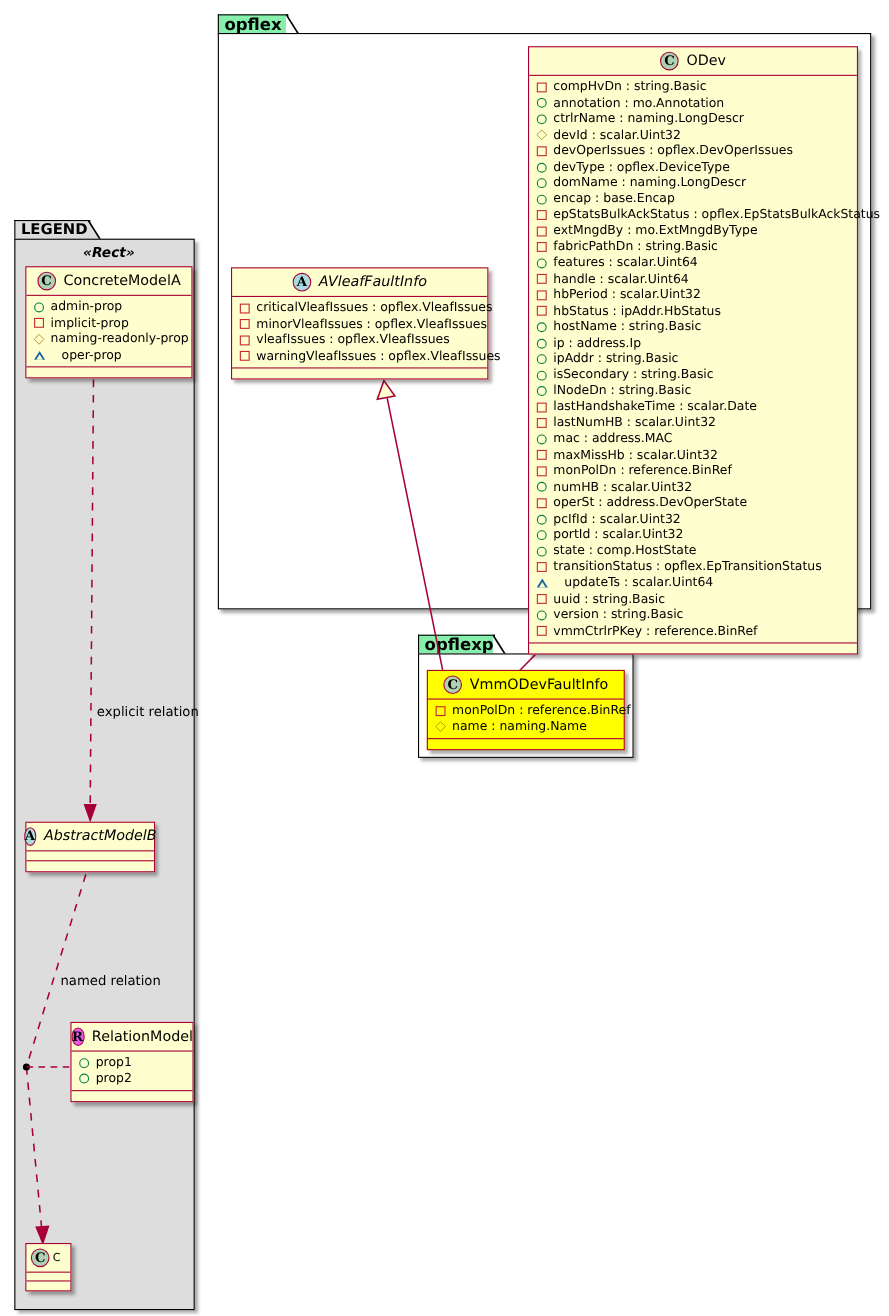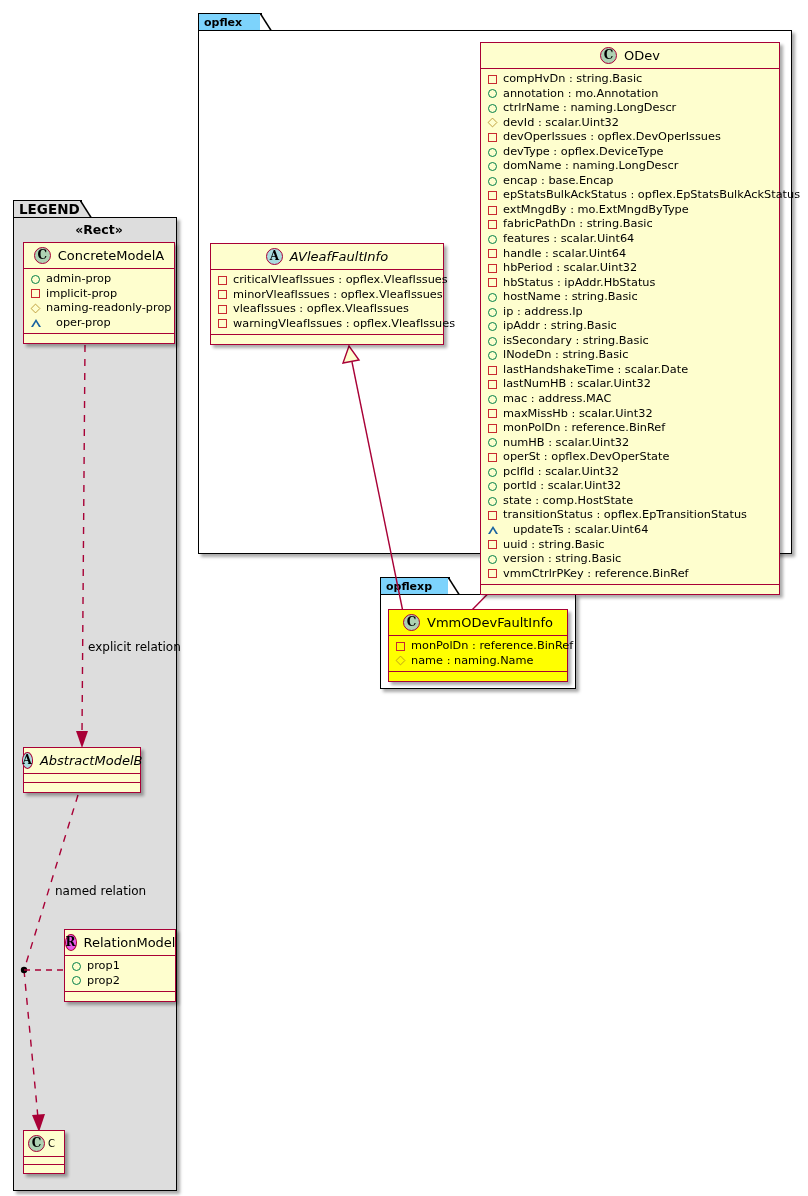--- a/index.html
+++ b/index.html
@@ -8,23 +8,23 @@
        -webkit-font-smoothing:antialiased;}
 
   #canvas{position:absolute;left:0;top:0;width:808px;height:1196px;overflow:hidden;}
 
   
   .pkg{position:absolute;box-sizing:border-box;}
   .pkg .pkg-body{position:absolute;left:0;top:17px;right:0;bottom:0;
       border:1.5px solid #000000;background:#ffffff;
       box-shadow:3px 3px 3px rgba(0,0,0,.34);}
   .pkg .pkg-tab{position:absolute;left:0;top:0;height:19px;
-      border:1.5px solid #000000;border-bottom:none;background:#7dd3fc;
+      border:1.5px solid #000000;border-bottom:none;background:#86efac;
       padding:0 4px 0 5px;box-sizing:border-box;
-      font-size:11px;font-weight:bold;color:#000;line-height:17px;}
+      font-size:15px;font-weight:bold;color:#000;line-height:17px;}
   .pkg .pkg-tab .corner{position:absolute;right:-11px;top:-1.5px;width:12px;height:19px;overflow:hidden;}
 
   .legendbox{position:absolute;box-sizing:border-box;}
   .legendbox .lb-body{position:absolute;left:0;top:17px;right:0;bottom:0;
       border:1.5px solid #000000;background:#dddddd;
       box-shadow:3px 3px 3px rgba(0,0,0,.34);}
   .legendbox .lb-tab{position:absolute;left:0;top:0;height:19px;
       border:1.5px solid #000000;border-bottom:none;background:#dddddd;
       padding:0 4px 0 5px;box-sizing:border-box;
       font-size:13.5px;font-weight:bold;color:#000;line-height:17px;}
@@ -64,21 +64,21 @@
       border-right:5px solid transparent;border-bottom:8.5px solid transparent;
       position:relative;}
   .gly.triangle:after{content:"";position:absolute;left:-5px;top:-0px;
       width:0;height:0;border-left:5px solid transparent;border-right:5px solid transparent;
       border-bottom:8.5px solid #1963A0;}
   .gly.triangle:before{content:"";position:absolute;left:-3.2px;top:2.7px;z-index:2;
       width:0;height:0;border-left:3.2px solid transparent;border-right:3.2px solid transparent;
       border-bottom:5.6px solid #FEFECE;}
 
   .stereo{position:absolute;width:100%;text-align:center;font-size:12.5px;
-      font-weight:bold;color:#000;}
+      font-style:italic;font-weight:bold;color:#000;}
 
   .edgelabel{position:absolute;font-size:12px;color:#000;white-space:nowrap;}
 
   svg.links{position:absolute;left:0;top:0;width:808px;height:1196px;overflow:visible;
       pointer-events:none;}
 </style>
 </head>
 <body>
 
 <div id="canvas">
@@ -251,21 +251,21 @@
         <div class="row">
           <span class="gly square"></span>
           <span class="lbl">monPolDn : reference.BinRef</span>
         </div>
         <div class="row">
           <span class="gly circle"></span>
           <span class="lbl">numHB : scalar.Uint32</span>
         </div>
         <div class="row">
           <span class="gly square"></span>
-          <span class="lbl">operSt : opflex.DevOperState</span>
+          <span class="lbl">operSt : address.DevOperState</span>
         </div>
         <div class="row">
           <span class="gly circle"></span>
           <span class="lbl">pcIfId : scalar.Uint32</span>
         </div>
         <div class="row">
           <span class="gly circle"></span>
           <span class="lbl">portId : scalar.Uint32</span>
         </div>
         <div class="row">

